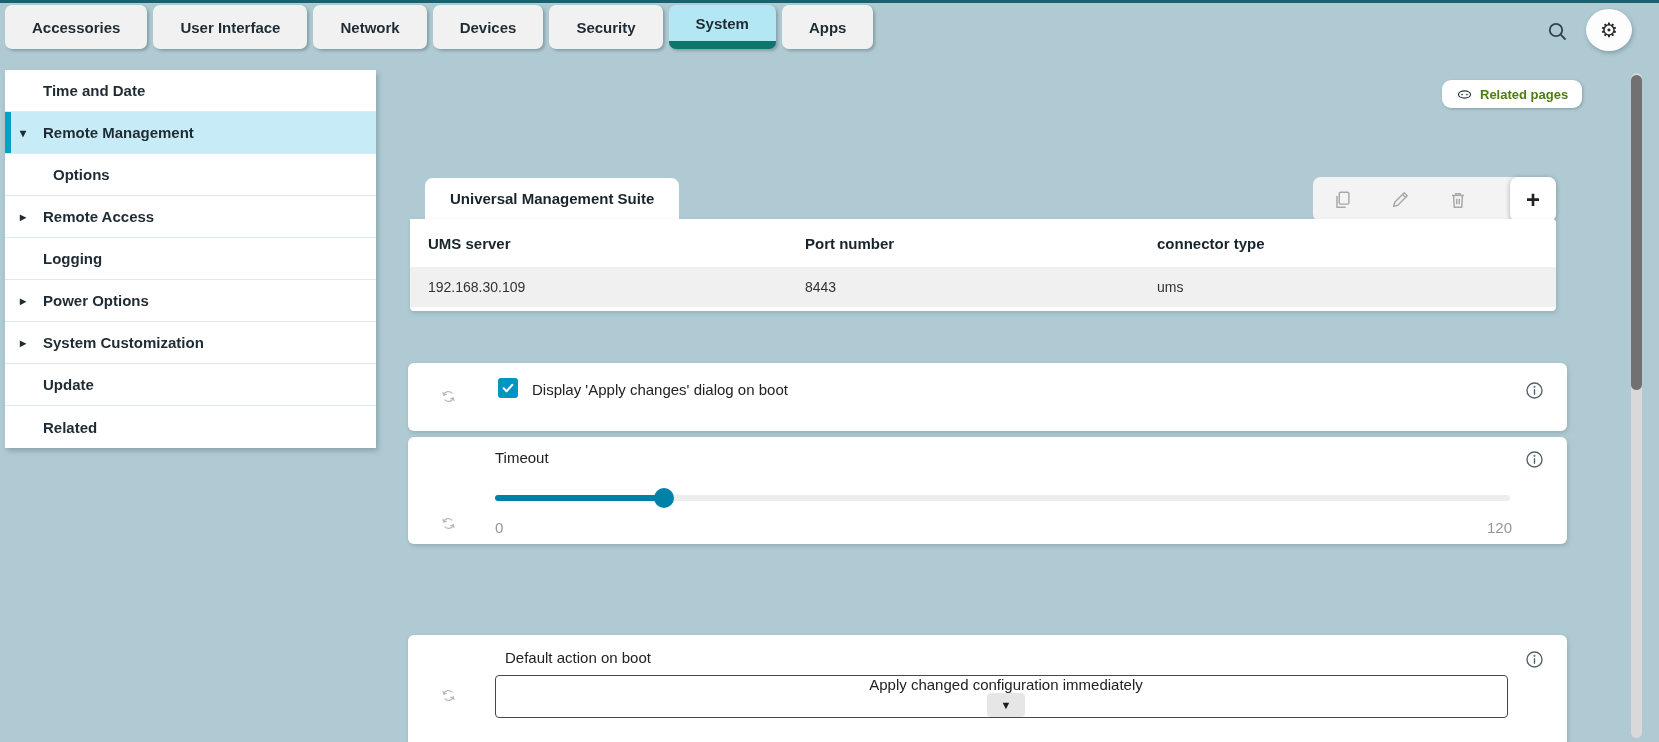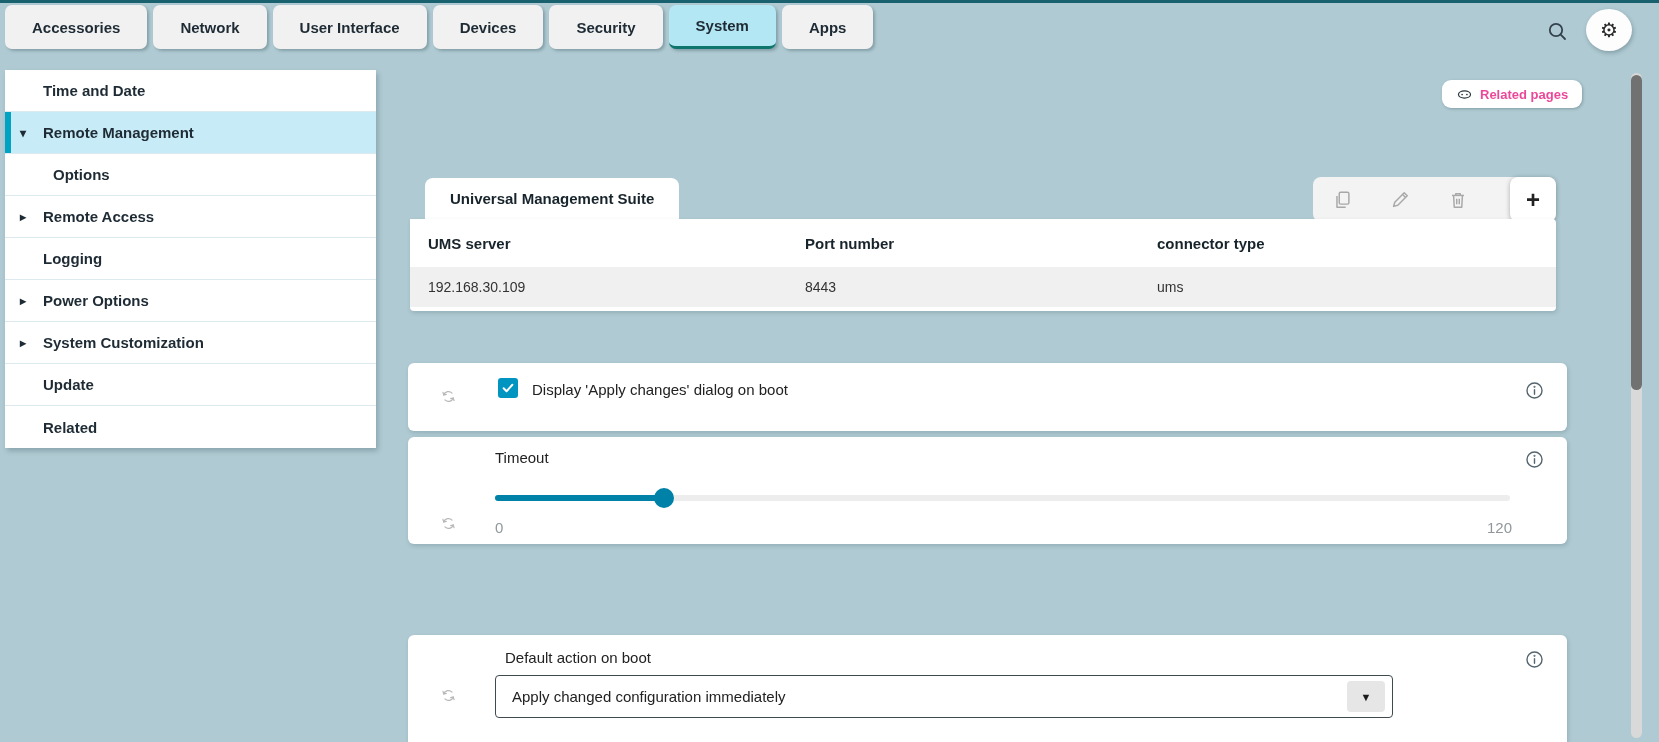--- a/index.html
+++ b/index.html
@@ -7,21 +7,21 @@
   body { background:#afcad2; font-family:"Liberation Sans", sans-serif; color:#1e2b34; }
   .stage { position:relative; width:1659px; height:742px; overflow:hidden; }
 
   .top-strip { position:absolute; top:0; left:0; width:100%; height:3px; background:#1a6170; }
 
   
   .tabbar { position:absolute; top:5px; left:5px; display:flex; gap:6px; }
   .tab { height:44px; padding:0 27px; display:flex; align-items:center; background:#f1f1f1;
          border-radius:7px; font-weight:bold; font-size:15px; color:#1e2b34;
          box-shadow:2px 2px 3px rgba(30,55,65,.28); cursor:pointer; }
-  .tab.active { background:#b3e7f3; border-bottom:3px solid #0f766e; }
+  .tab.active { background:#b3e7f3; border-bottom:8px solid #0f766e; }
 
   .search-btn { position:absolute; left:1544px; top:18px; width:28px; height:28px;
                 display:flex; align-items:center; justify-content:center; cursor:pointer; }
   .profile-btn { position:absolute; left:1586px; top:9px; width:46px; height:42px; border-radius:50%;
                  background:#fdfdfd; box-shadow:1px 2px 4px rgba(30,55,65,.3);
                  display:flex; align-items:center; justify-content:center; font-size:20px; color:#2a2a2a; cursor:pointer; }
 
   
   .sidebar { position:absolute; left:5px; top:70px; width:371px; background:#fff;
              box-shadow:2px 3px 5px rgba(30,55,65,.25); border-radius:2px; }
@@ -31,21 +31,21 @@
   .side-item:last-child { border-bottom:none; }
   .side-item .arrow { position:absolute; left:15px; top:50%; transform:translateY(-50%);
                       font-size:12px; color:#1e2b34; }
   .side-item.indent { padding-left:48px; }
   .side-item.active { background:#c8ecf7; }
   .side-item.active::before { content:""; position:absolute; left:0; top:0; bottom:0; width:6px; background:#00a3c4; }
 
   
   .related-btn { position:absolute; left:1442px; top:80px; height:28px; padding:0 14px;
                  background:#fff; border-radius:9px; display:flex; align-items:center; gap:7px;
-                 font-size:13px; font-weight:bold; color:#ec4899;
+                 font-size:13px; font-weight:bold; color:#4d7c0f;
                  box-shadow:1px 1px 3px rgba(30,55,65,.3); cursor:pointer; }
 
   
   .ums-tab { position:absolute; left:425px; top:178px; height:41px; padding:0 25px; background:#fff;
              border-radius:8px 8px 0 0; display:flex; align-items:center;
              font-weight:bold; font-size:15px; color:#18242c; cursor:pointer; }
   .toolbar { position:absolute; left:1313px; top:177px; width:243px; height:45px; background:#f3f3f3;
              border-radius:8px; display:flex; align-items:center; }
   .tool-icon { width:58px; display:flex; align-items:center; justify-content:center; color:#a8a8a8; cursor:pointer; }
   .add-btn { margin-left:auto; width:46px; height:45px; background:#fff; border-radius:8px;
@@ -78,23 +78,23 @@
   .timeout-label { position:absolute; left:87px; top:12px; font-size:15px; color:#222; }
   .slider { position:absolute; left:87px; top:58px; width:1015px; height:6px; background:#ededed;
             border-radius:3px; cursor:pointer; }
   .slider-fill { height:6px; background:#0082a8; border-radius:3px 0 0 3px; }
   .slider-handle { position:absolute; top:-7px; width:20px; height:20px; margin-left:-10px;
                    border-radius:50%; background:#0082a8; cursor:pointer; }
   .slider-min { position:absolute; left:87px; top:82px; font-size:15px; color:#90989c; }
   .slider-max { position:absolute; right:55px; top:82px; font-size:15px; color:#90989c; }
 
   .da-label { position:absolute; left:97px; top:14px; font-size:15px; color:#222; }
-  .select { position:absolute; left:87px; top:40px; width:898px; height:43px; background:#fff;
+  .select { position:absolute; left:87px; top:40px; width:1013px; height:43px; background:#fff;
             border:1.5px solid #3f4a50; border-radius:4px; display:flex; align-items:center;
-            justify-content:space-between; padding:0 7px 0 16px; font-size:15px; color:#222; cursor:pointer; }
+            justify-content:space-between; padding:0 7px 0 16px; font-size:15px; color:#222; cursor:pointer;flex-direction:column; }
   .select-arrow-btn { width:38px; height:31px; background:#e6e6e6; border-radius:4px;
                       display:flex; align-items:center; justify-content:center; cursor:pointer; }
   .select-arrow-btn span { font-size:11px; color:#1b1b1b; }
 
   
   .scroll-track { position:absolute; left:1631px; top:73px; width:11px; height:665px;
                   background:#d9d9d9; border-radius:6px; }
   .scroll-thumb { position:absolute; left:1631px; top:75px; width:11px; height:315px;
                   background:#717171; border-radius:6px; cursor:grab; }
 
@@ -104,24 +104,24 @@
 <body>
 
 <div class="stage">
   <div class="top-strip"></div>
 
   <div class="tabbar">
     <div class="tab">
         <span>Accessories</span>
       </div>
     <div class="tab">
+        <span>User Interface</span>
+      </div>
+    <div class="tab">
         <span>Network</span>
-      </div>
-    <div class="tab">
-        <span>User Interface</span>
       </div>
     <div class="tab">
         <span>Devices</span>
       </div>
     <div class="tab">
         <span>Security</span>
       </div>
     <div class="tab active">
         <span>System</span>
       </div>

